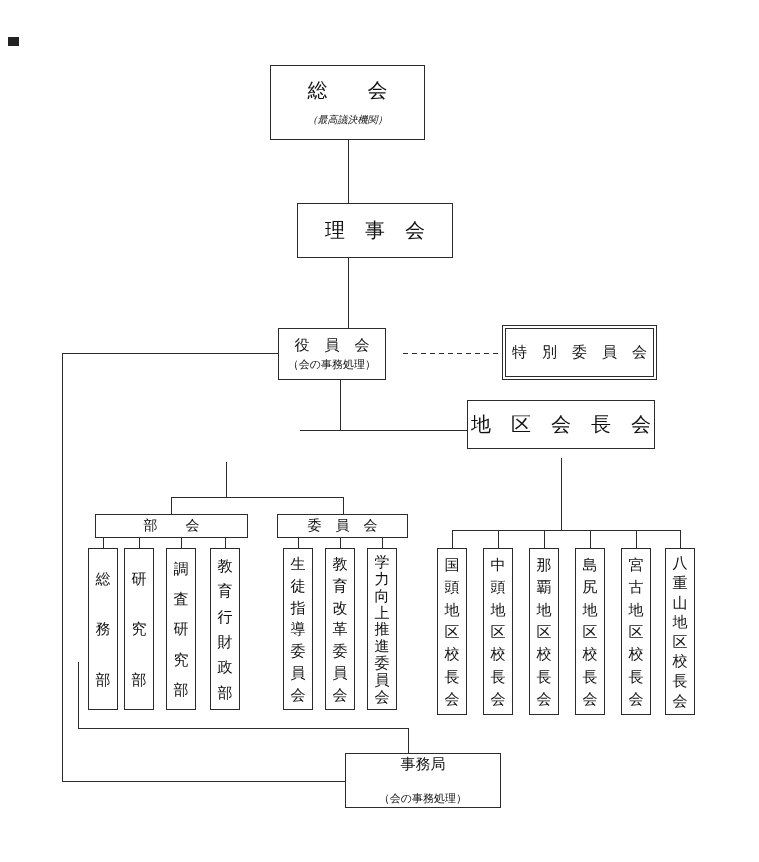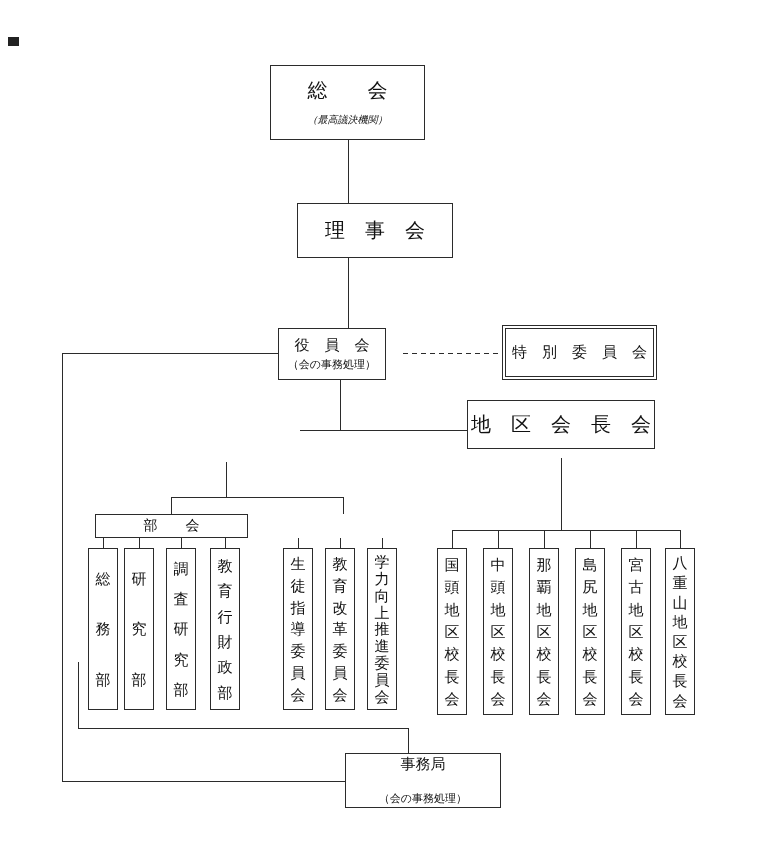--- a/index.html
+++ b/index.html
@@ -116,20 +116,23 @@
 
 
   <div class="box" style="left:467px;top:400px;width:188px;height:49px;">
     <div class="t1">地　区　会　長　会</div>
   </div>
 
   <div class="box bar" style="left:95px;top:514px;width:153px;height:24px;">
     <div class="t1">部　　会</div>
   </div>
 
+  <div class="box bar" style="left:277px;top:514px;width:131px;height:24px;">
+    <div class="t1">委　員　会</div>
+  </div>
 
   <div class="vcol" style="left:88px;top:548px;width:30px;height:162px;">
       <span>総</span>
       <span>務</span>
       <span>部</span>
     </div>
   <div class="vcol" style="left:124px;top:548px;width:30px;height:162px;">
       <span>研</span>
       <span>究</span>
       <span>部</span>

